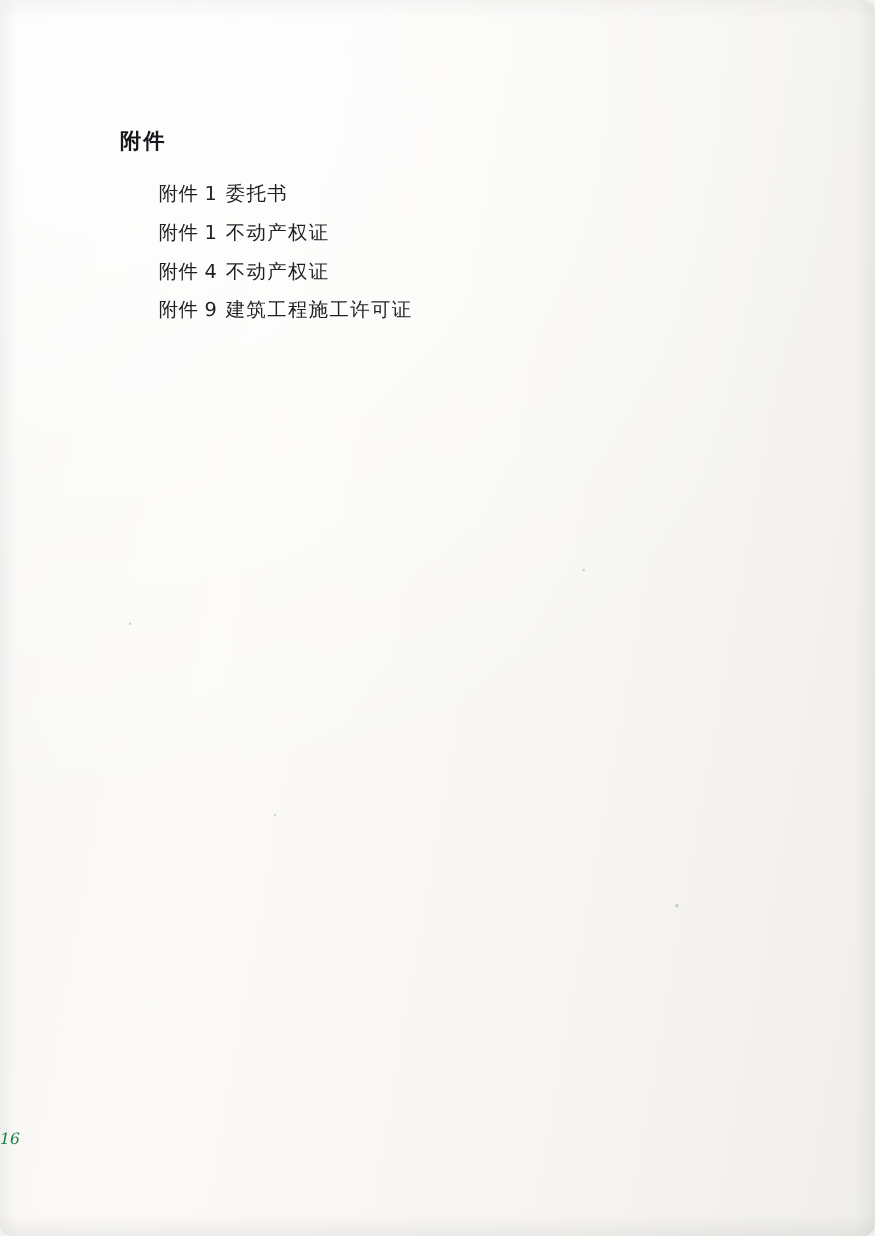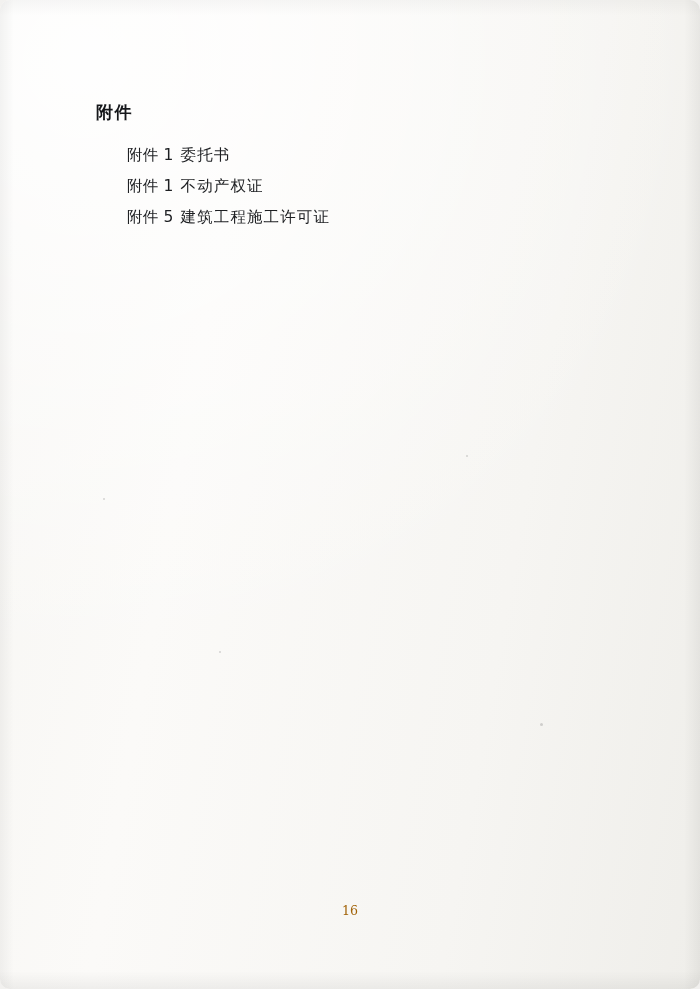--- a/index.html
+++ b/index.html
@@ -74,24 +74,24 @@
   .attach-item .title {
     margin-left: 7px;
     letter-spacing: 1.1px;
   }
 
   .page-number {
     position: absolute;
     left: 0;
     right: 0;
     top: 903px;
-    text-align: center;
     font-size: 12.5px;
-    color: #a16207;
+    color: #15803d;
     font-family: "DejaVu Serif", "Liberation Serif", serif;
+    font-style: italic;
   }
 
   
   .speck {
     position: absolute;
     background: rgba(120, 120, 120, 0.30);
     border-radius: 50%;
     z-index: 1;
   }
 </style>
@@ -109,19 +109,22 @@
     <div class="doc-heading">附件</div>
 
     <div class="attach-list">
       <div class="attach-item">
         <span class="num">附件 1</span><span class="title">委托书</span>
       </div>
       <div class="attach-item">
         <span class="num">附件 1</span><span class="title">不动产权证</span>
       </div>
       <div class="attach-item">
-        <span class="num">附件 5</span><span class="title">建筑工程施工许可证</span>
+        <span class="num">附件 4</span><span class="title">不动产权证</span>
+      </div>
+      <div class="attach-item">
+        <span class="num">附件 9</span><span class="title">建筑工程施工许可证</span>
       </div>
     </div>
 
     <div class="page-number">16</div>
   </div>
 </div>
 
 </body></html>

